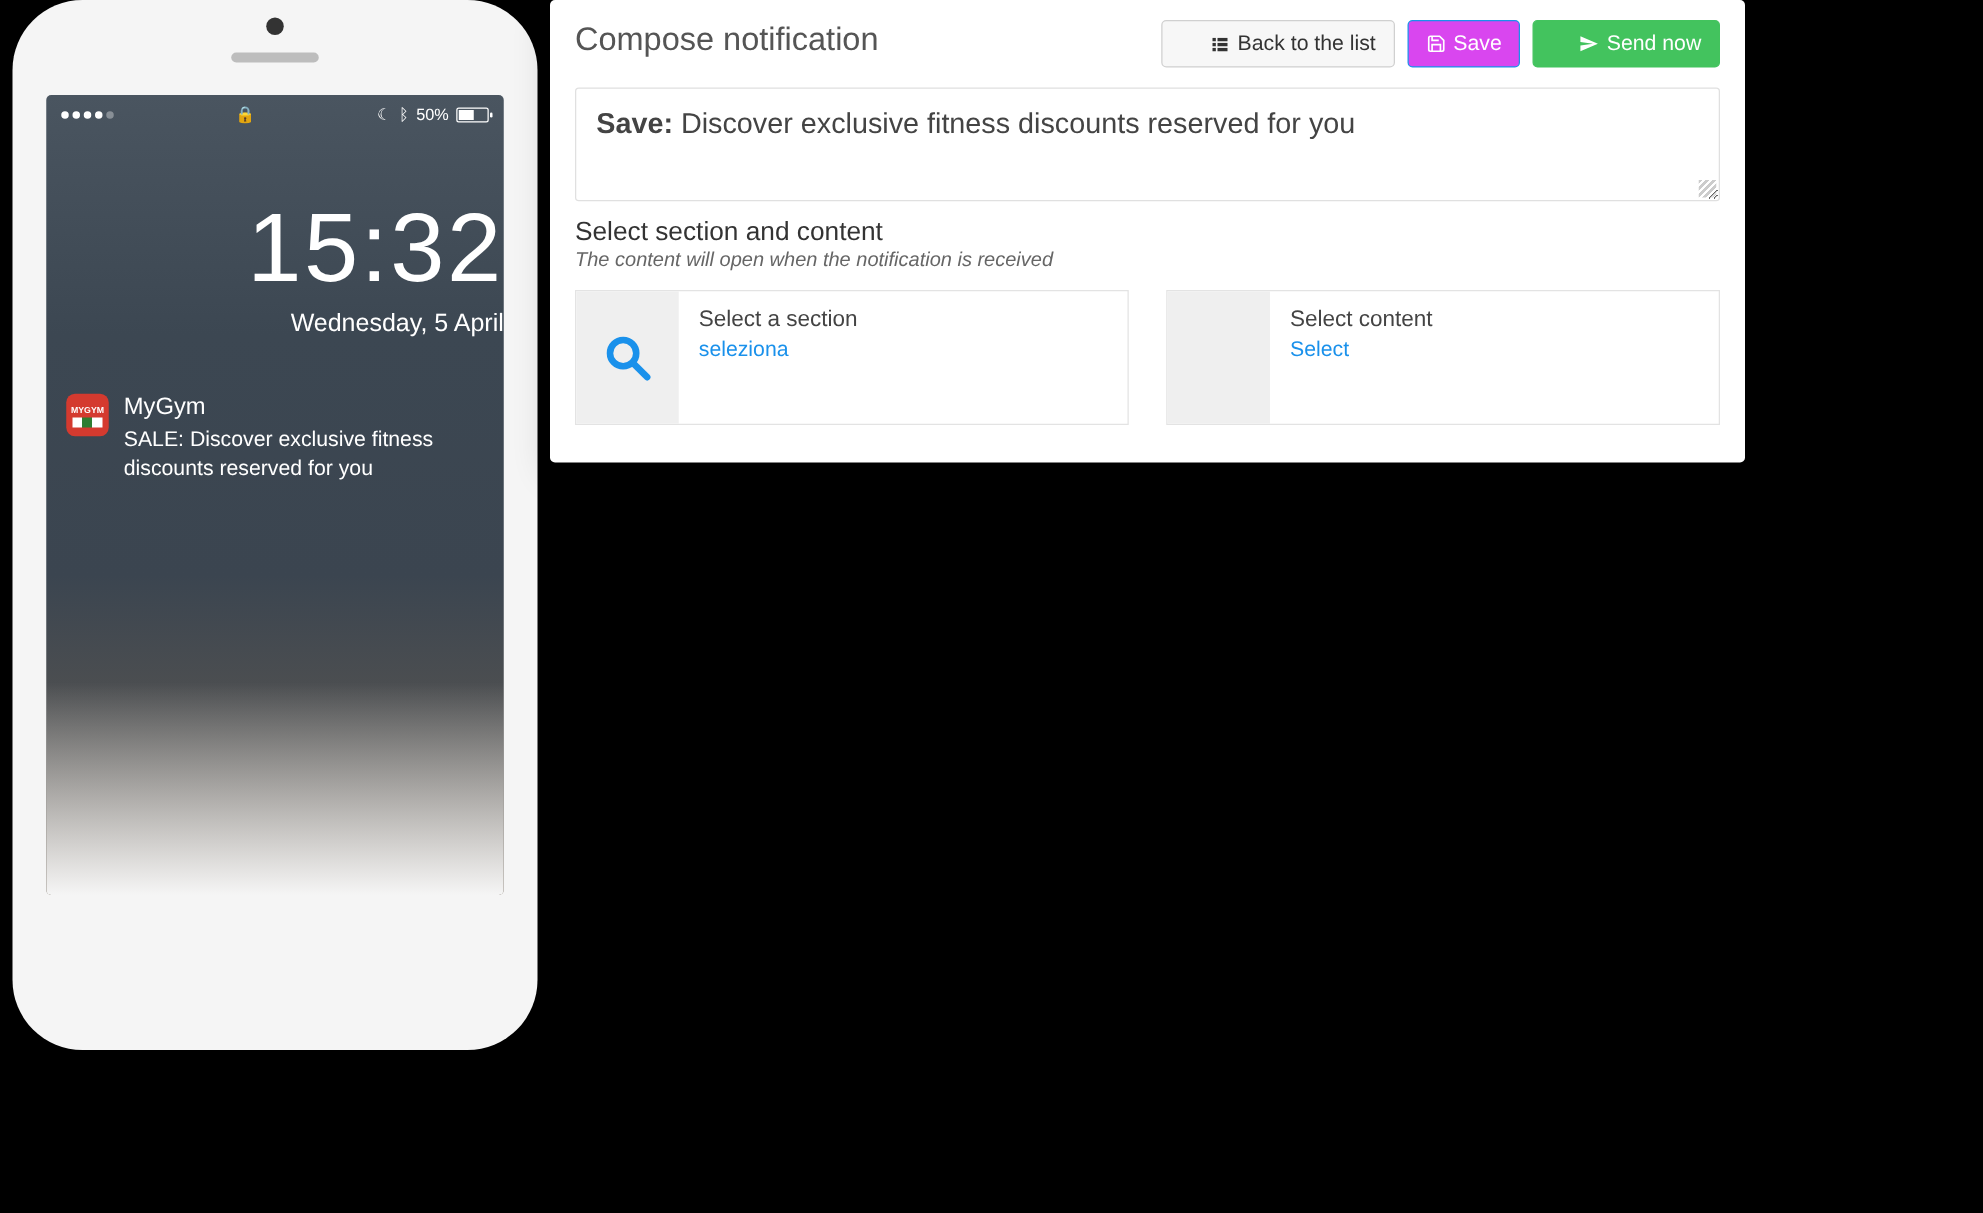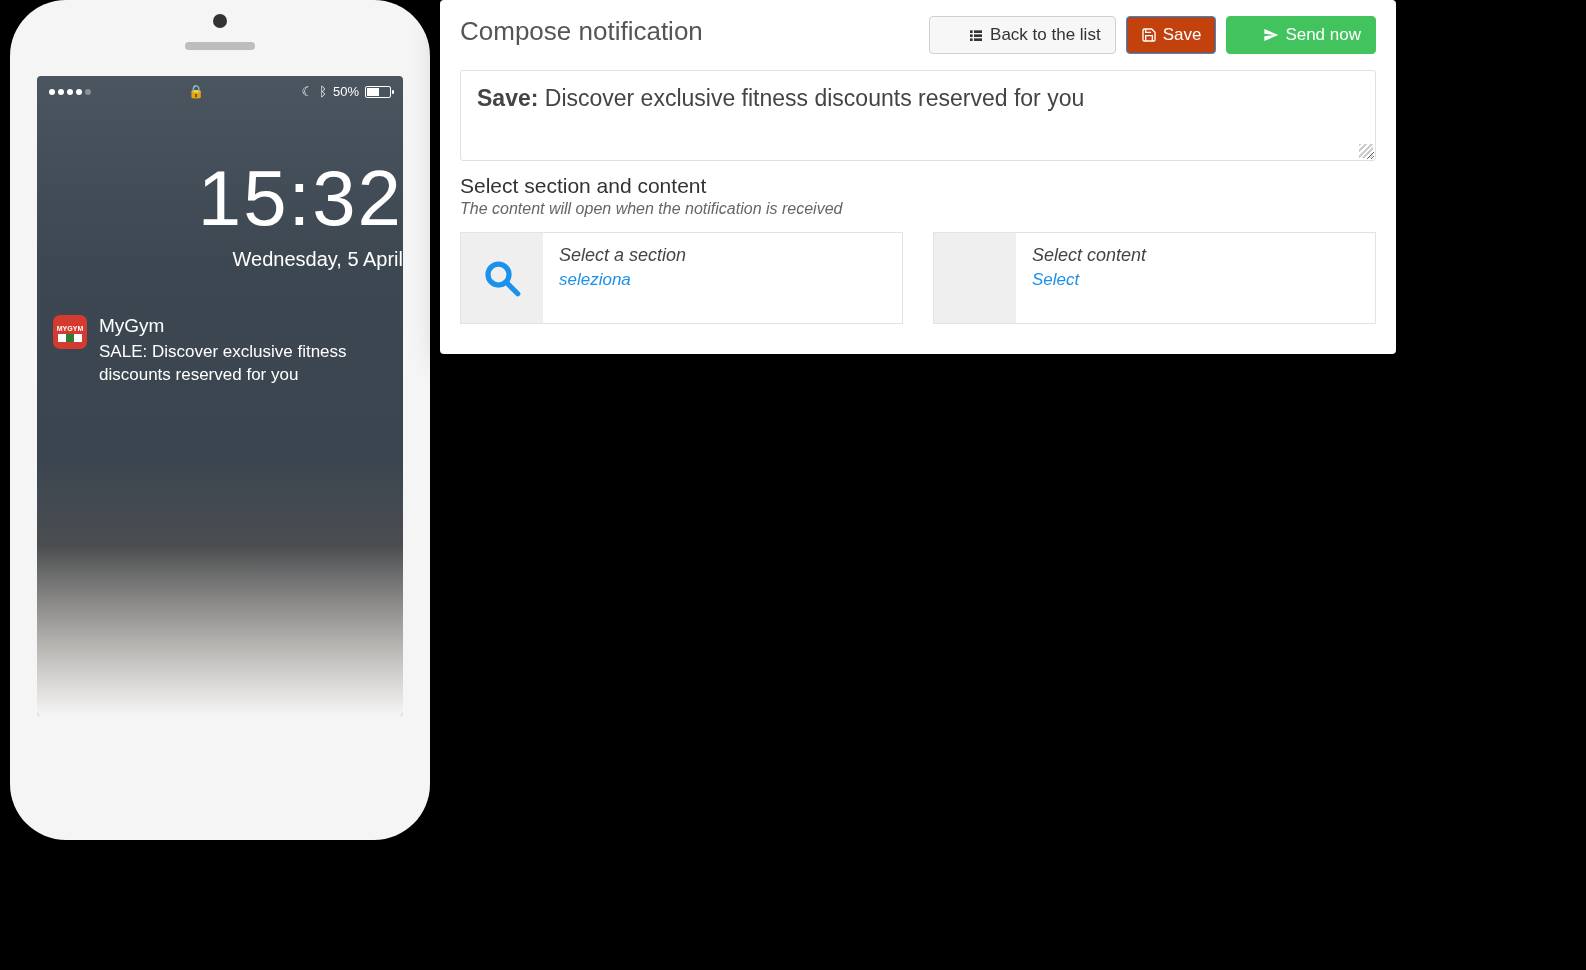--- a/index.html
+++ b/index.html
@@ -196,21 +196,21 @@
     cursor: pointer;
     font-family: inherit;
   }
   .btn-default {
     background: #f7f7f7;
     border-color: #d0d0d0;
     color: #333;
     padding-left: 38px;
   }
   .btn-primary {
-    background: #c2410c;
+    background: #d946ef;
     border-color: #1a91eb;
     color: #fff;
   }
   .btn-success {
     background: #43c35e;
     border-color: #43c35e;
     color: #fff;
     padding-left: 36px;
   }
   .btn svg { width: 16px; height: 16px; }
@@ -250,22 +250,21 @@
 
   .select-row {
     display: flex;
     gap: 30px;
   }
   .select-card {
     flex: 1;
     display: flex;
     border: 1px solid #e3e3e3;
     background: #fff;
-    height: 92px;
-    font-style: italic;
+    height: 108px;
   }
   .select-card-icon {
     width: 82px;
     background: #efefef;
     display: flex;
     align-items: center;
     justify-content: center;
   }
   .select-card-icon svg {
     width: 42px; height: 42px;

